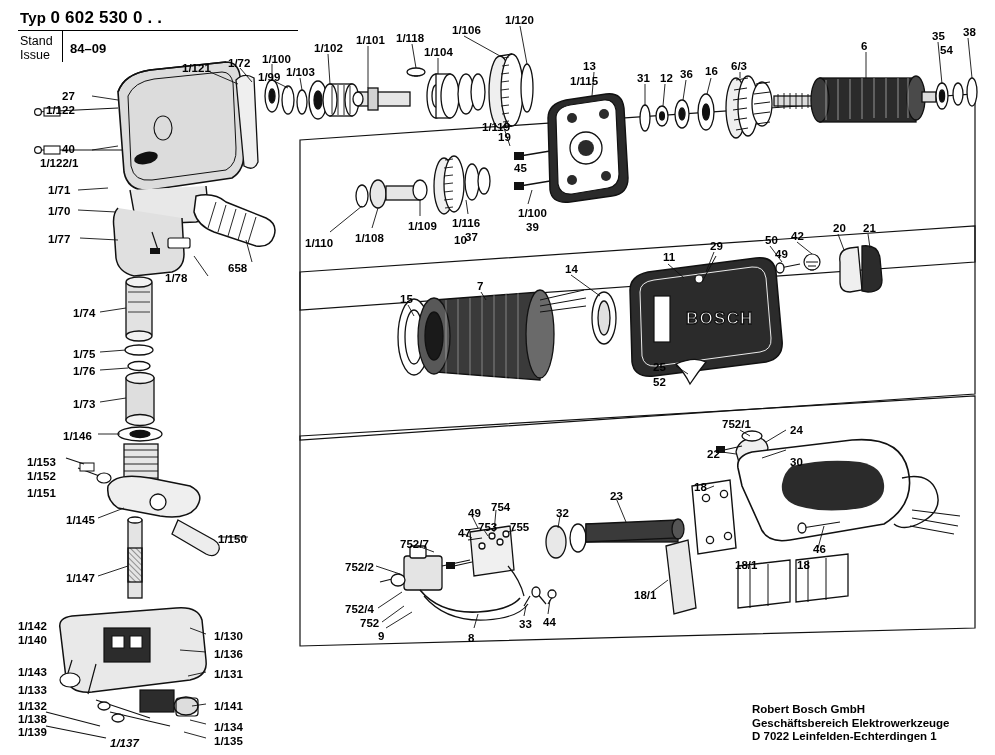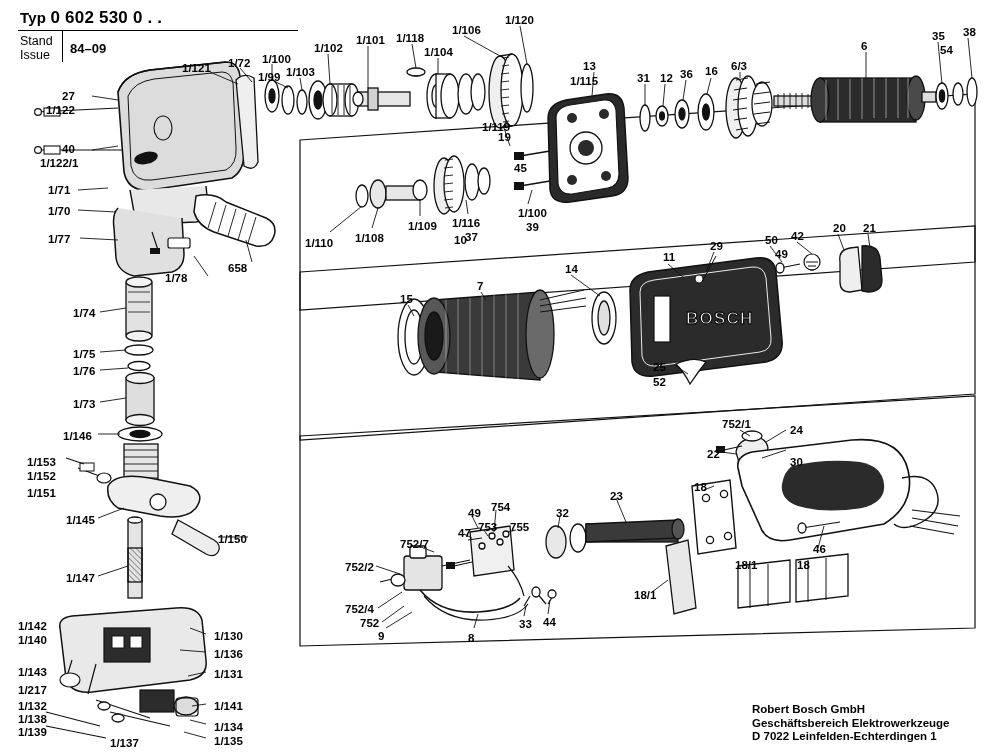--- a/index.html
+++ b/index.html
@@ -521,25 +521,25 @@
       <div class="lbl b" style="left: 63px; top: 430px;">1/146</div>
       <div class="lbl b" style="left: 27px; top: 456px;">1/153</div>
       <div class="lbl b" style="left: 27px; top: 470px;">1/152</div>
       <div class="lbl b" style="left: 27px; top: 487px;">1/151</div>
       <div class="lbl b" style="left: 66px; top: 514px;">1/145</div>
       <div class="lbl b" style="left: 218px; top: 533px;">1/150</div>
       <div class="lbl b" style="left: 66px; top: 572px;">1/147</div>
       <div class="lbl b" style="left: 18px; top: 620px;">1/142</div>
       <div class="lbl b" style="left: 18px; top: 634px;">1/140</div>
       <div class="lbl b" style="left: 18px; top: 666px;">1/143</div>
-      <div class="lbl b" style="left: 18px; top: 684px;">1/217</div>
+      <div class="lbl b" style="left: 18px; top: 684px;">1/133</div>
       <div class="lbl b" style="left: 18px; top: 700px;">1/132</div>
       <div class="lbl b" style="left: 18px; top: 713px;">1/138</div>
       <div class="lbl b" style="left: 18px; top: 726px;">1/139</div>
-      <div class="lbl b" style="left: 110px; top: 737px;">1/137</div>
+      <div class="lbl b" style="left: 110px; top: 737px; font-style: italic;">1/137</div>
       <div class="lbl b" style="left: 214px; top: 630px;">1/130</div>
       <div class="lbl b" style="left: 214px; top: 648px;">1/136</div>
       <div class="lbl b" style="left: 214px; top: 668px;">1/131</div>
       <div class="lbl b" style="left: 214px; top: 700px;">1/141</div>
       <div class="lbl b" style="left: 214px; top: 721px;">1/134</div>
       <div class="lbl b" style="left: 214px; top: 735px;">1/135</div>
       <div class="lbl b" style="left: 182px; top: 62px;">1/121</div>
       <div class="lbl b" style="left: 228px; top: 57px;">1/72</div>
       <div class="lbl b" style="left: 262px; top: 53px;">1/100</div>
       <div class="lbl b" style="left: 258px; top: 71px;">1/99</div>

